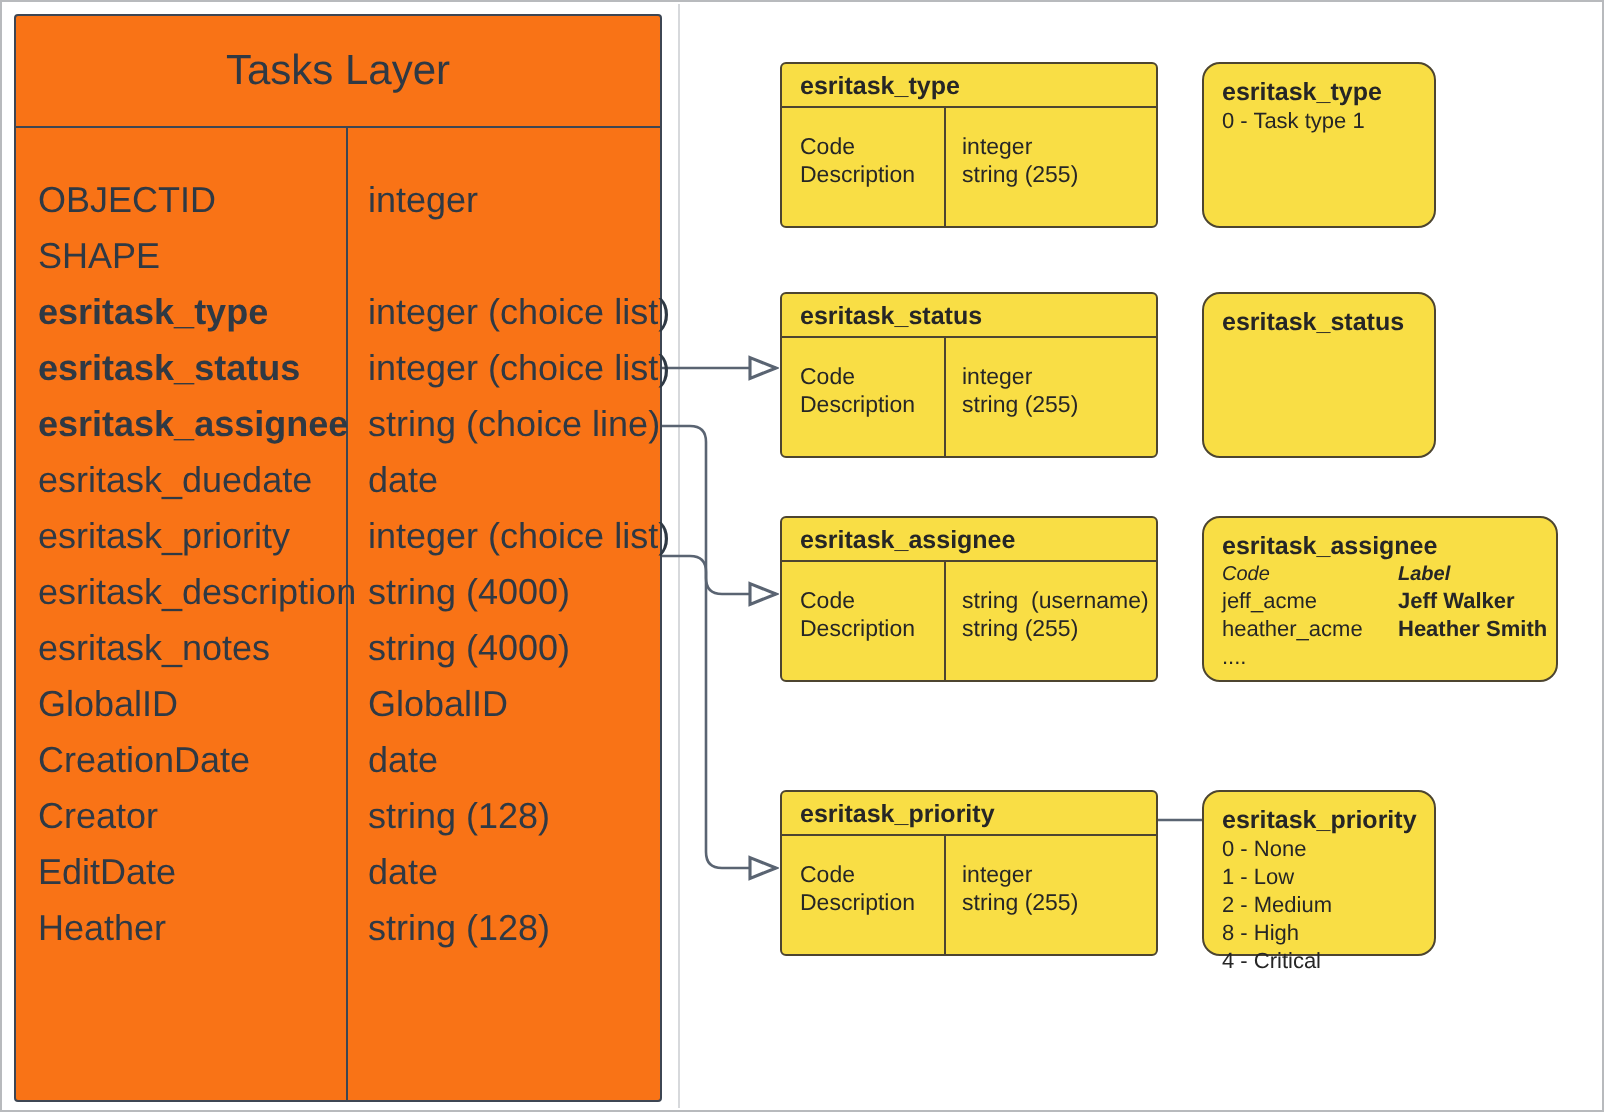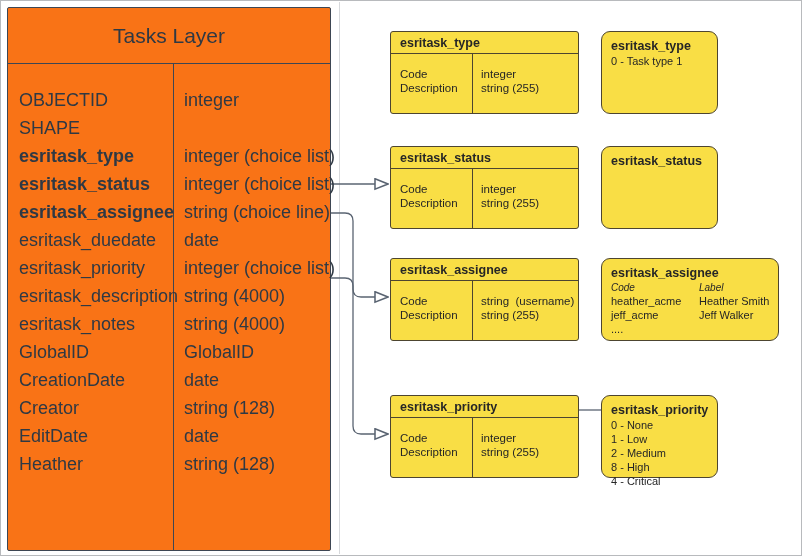--- a/index.html
+++ b/index.html
@@ -160,21 +160,21 @@
   }
   .vrow {
     position: relative;
     height: 14px;
   }
   .vrow span, .vhead span {
     position: absolute;
     white-space: nowrap;
   }
   .vc-code  { left: 0px; }
-  .vc-label { left: 88px; }
+  .vc-label { left: 88px; font-weight: bold; }
 
   
   #wires {
     position: absolute;
     left: 0;
     top: 0;
     width: 802px;
     height: 556px;
     pointer-events: none;
   }
@@ -325,26 +325,26 @@
 
   <div class="vbox" style="left:600px; top:257px; width:178px; height:83px;">
     <div class="vbox-title">esritask_assignee</div>
     <div class="vbox-cols">
       <div class="vrow vhead" style="height:13px;">
         <span class="vc-code vcol-head">Code</span>
         <span class="vc-label vcol-head">Label</span>
       </div>
       <div id="vpairs-2">
           <div class="vrow">
+            <span class="vc-code vbox-line">jeff_acme</span>
+            <span class="vc-label vbox-line">Jeff Walker</span>
+          </div>
+          <div class="vrow">
             <span class="vc-code vbox-line">heather_acme</span>
             <span class="vc-label vbox-line">Heather Smith</span>
-          </div>
-          <div class="vrow">
-            <span class="vc-code vbox-line">jeff_acme</span>
-            <span class="vc-label vbox-line">Jeff Walker</span>
           </div>
         </div>
       <div class="vbox-line">....</div>
     </div>
   </div>
 
   <div class="vbox" style="left:600px; top:394px; width:117px; height:83px;">
     <div class="vbox-title">esritask_priority</div>
     <div id="vlines-3">
         <div class="vbox-line">0 - None</div>

